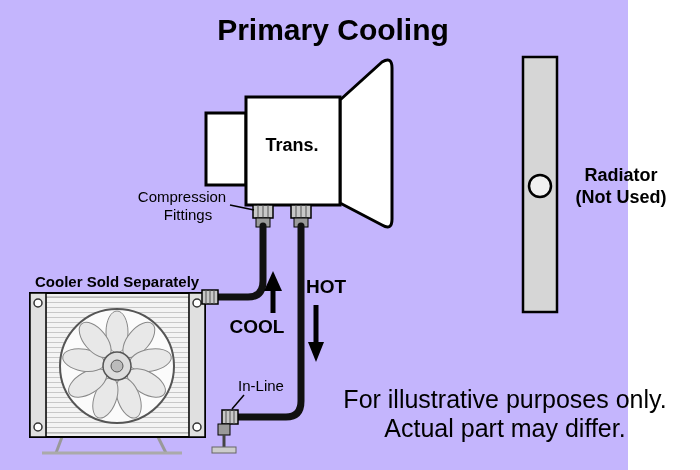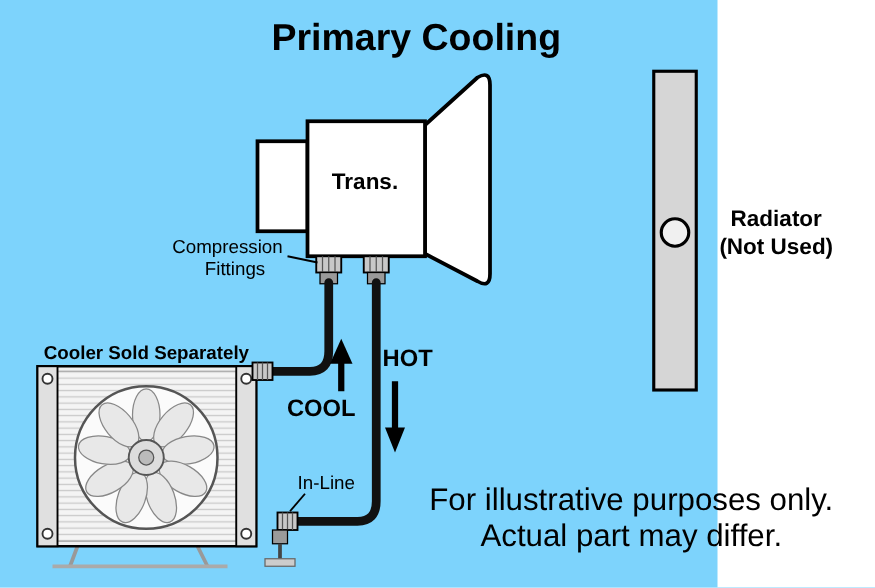--- a/index.html
+++ b/index.html
@@ -1,20 +1,20 @@
 <!DOCTYPE html>
 <html><head>
 <meta charset="utf-8">
 <style>
   html,body{margin:0;padding:0}
   body{
     width:700px;height:470px;background:#ffffff;overflow:hidden;
     font-family:"Liberation Sans",sans-serif;
   }
-  .canvas{position:relative;width:574px;height:470px;background:#7dd3fc}
+  .canvas{position:relative;width:628px;height:470px;background:#c4b5fd}
   svg{display:block}
   text{font-family:"Liberation Sans",sans-serif;fill:#000}
   .t-title{font-size:30px;font-weight:700}
   .t-trans{font-size:18px;font-weight:700}
   .t-sm{font-size:15px}
   .t-sm-b{font-size:15px;font-weight:700}
   .t-flow{font-size:19px;font-weight:700}
   .t-rad{font-size:18px;font-weight:700}
   .t-disc{font-size:25px}
 </style>

